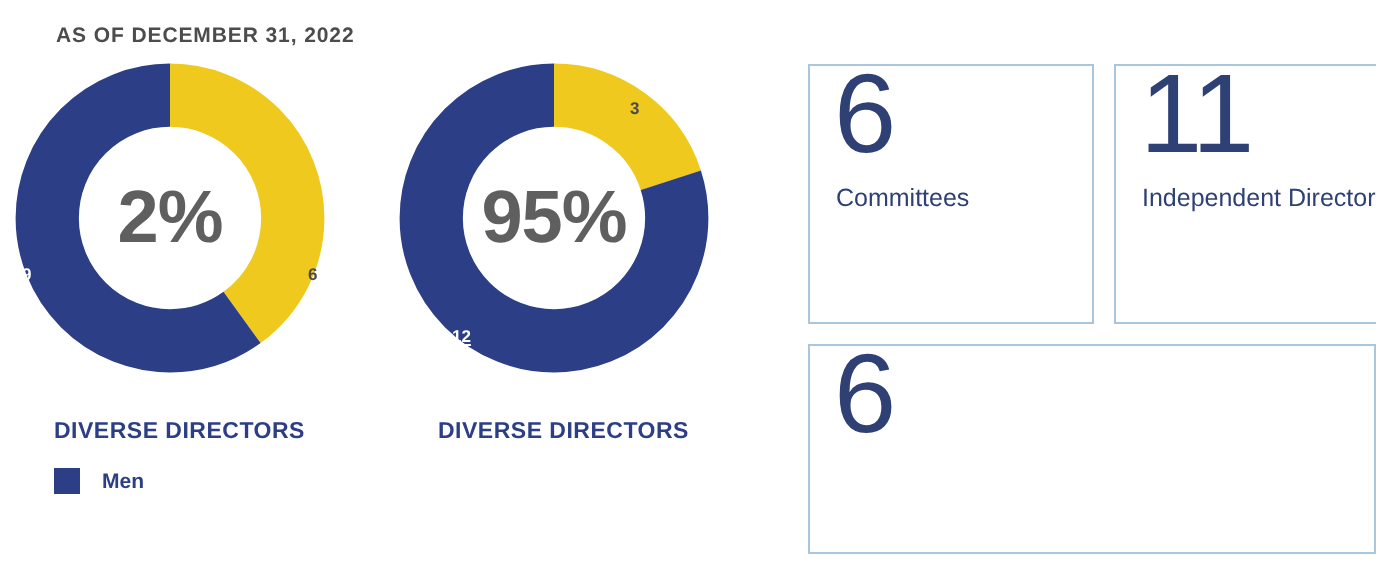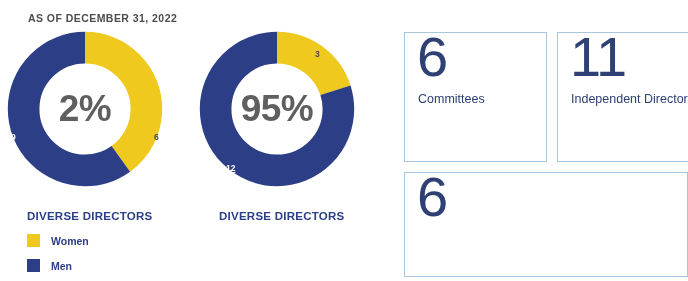--- a/index.html
+++ b/index.html
@@ -186,24 +186,20 @@
     </svg>
     <div class="donut-center">95%</div>
     <div class="slice-label lbl-d-div">3</div>
     <div class="slice-label lbl-d-nondiv">12</div>
   </div>
 </div>
 
 <div class="legend-block first">
   <div class="legend-title">DIVERSE DIRECTORS</div>
   <div class="legend-row">
-    <span class="legend-swatch" style="background:#efc91e"></span>
-    <span class="legend-text">Women</span>
-  </div>
-  <div class="legend-row">
     <span class="legend-swatch" style="background:#2c3e85"></span>
     <span class="legend-text">Men</span>
   </div>
 </div>
 
 <div class="legend-block second">
   <div class="legend-title">DIVERSE DIRECTORS</div>
 </div>
 
 <div class="stat-box committees">

